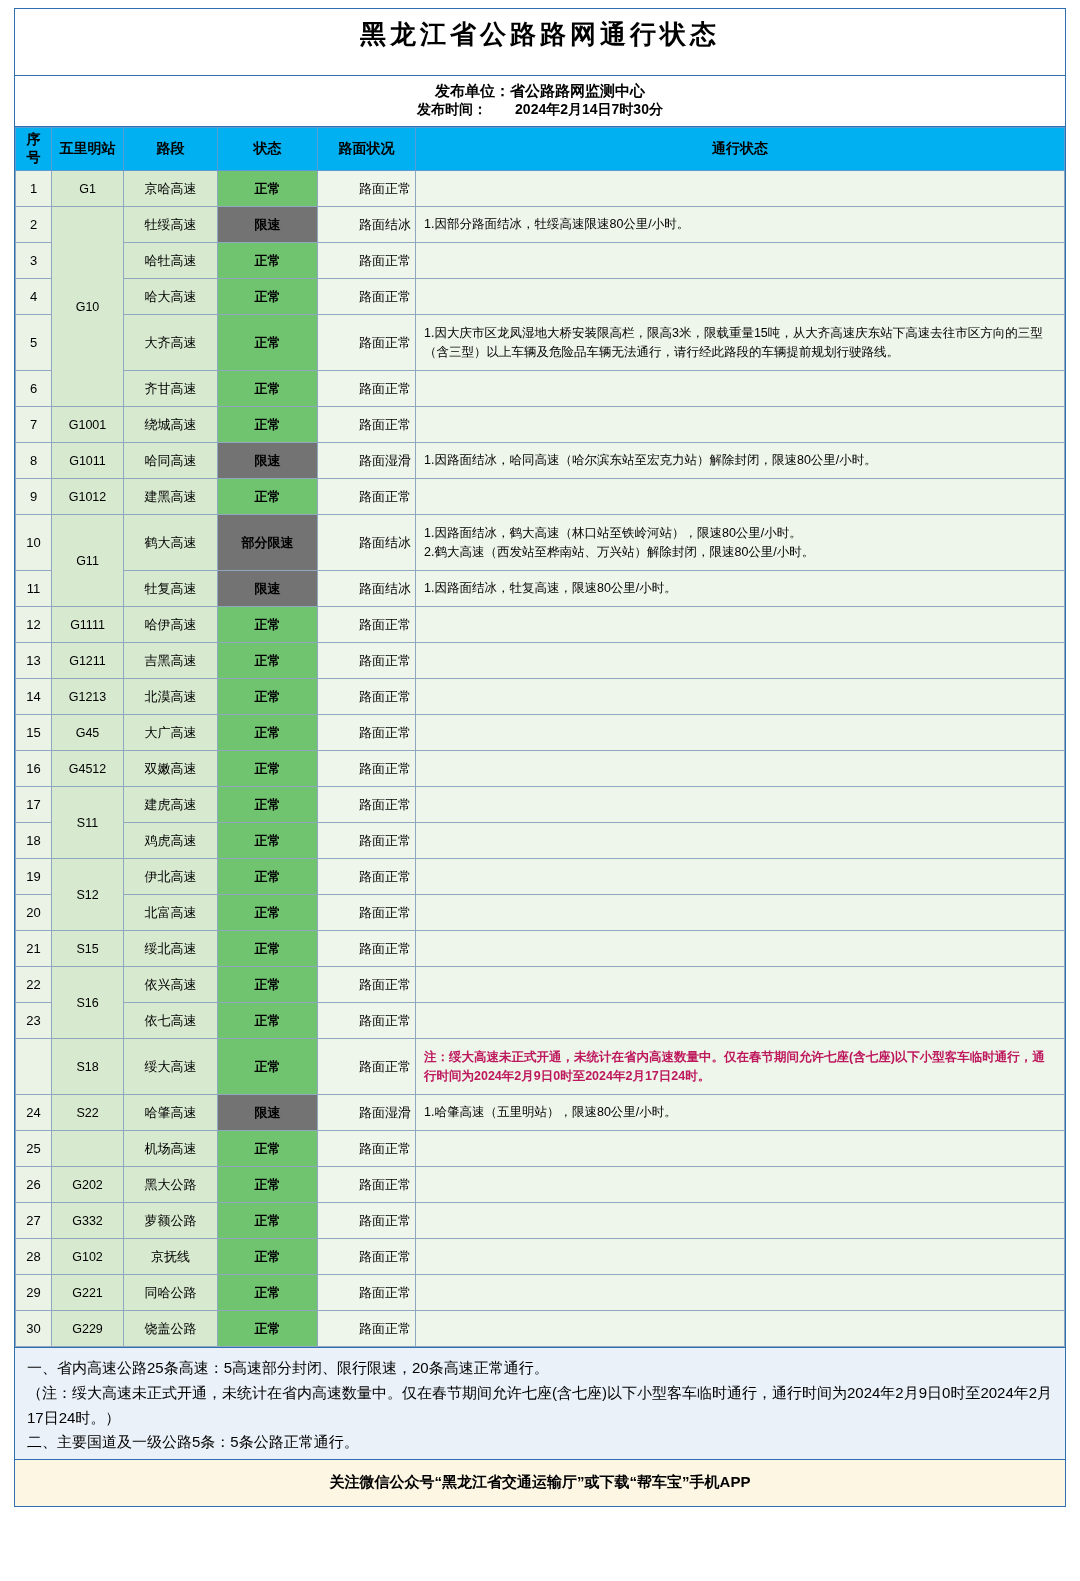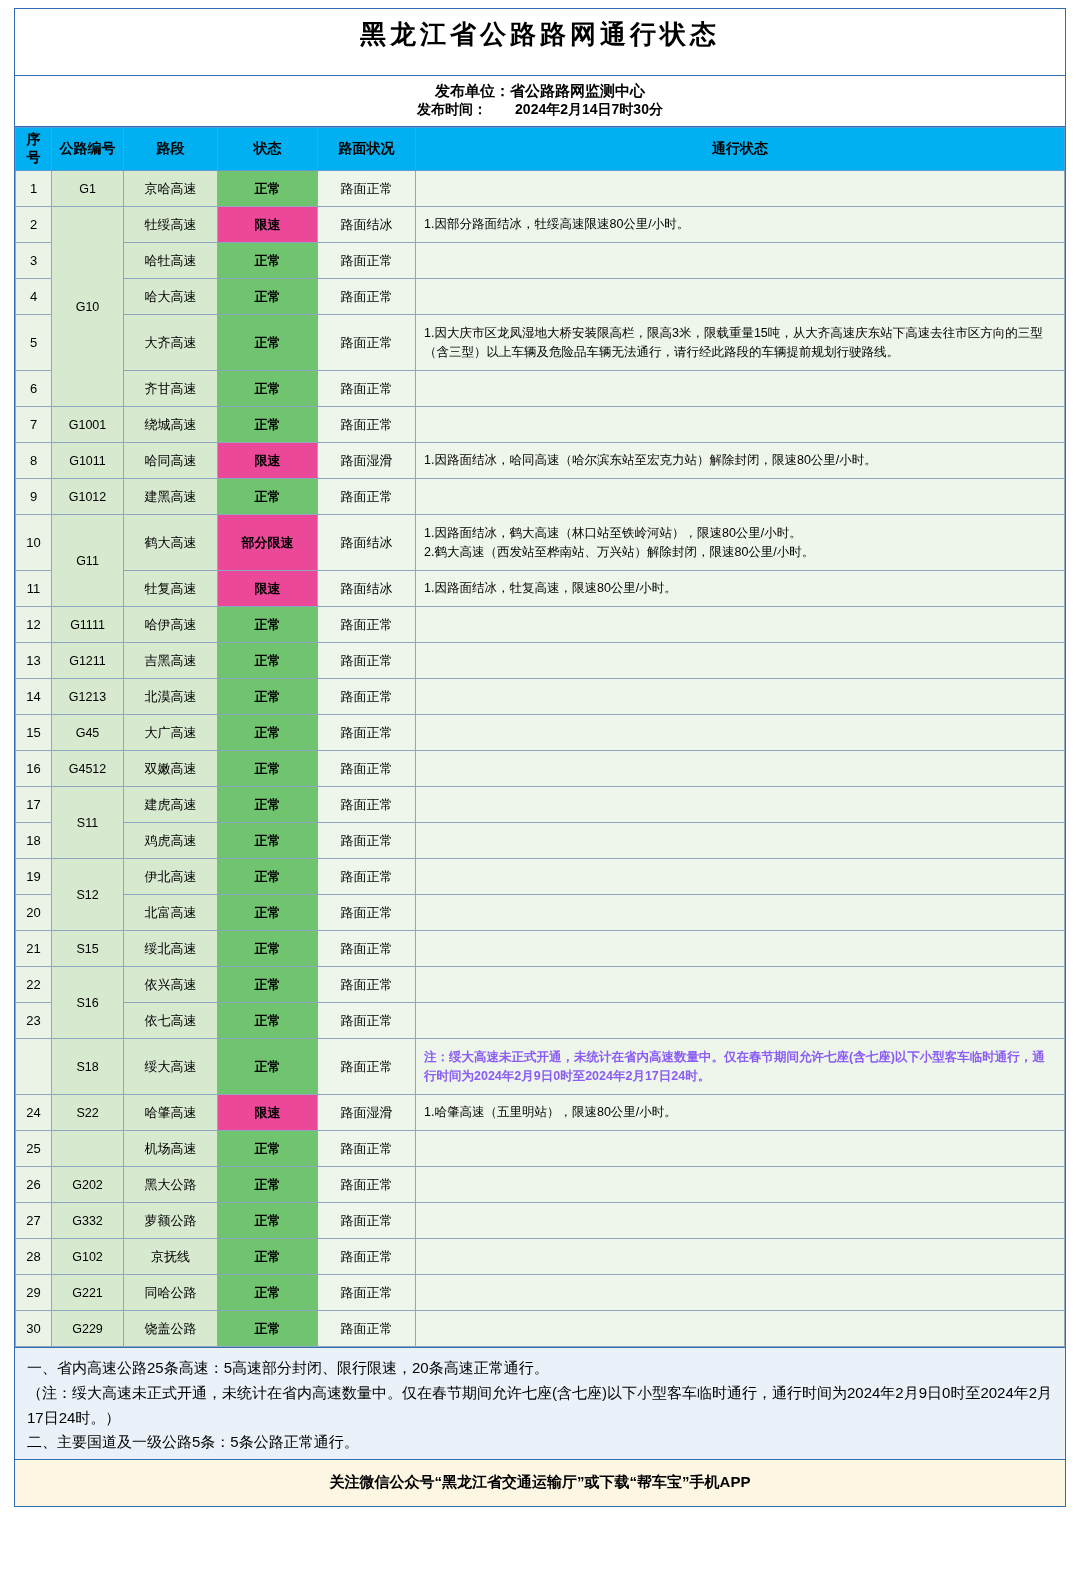--- a/index.html
+++ b/index.html
@@ -63,25 +63,25 @@
     font-weight:bold;
     text-align:center;
     height:26px;
     font-size:14px;
     border:1px solid #5b9bd5;
   }
   td.num{text-align:center;width:34px;background:#eaf3e6;}
   td.code{text-align:center;width:70px;background:#d7e9cf;font-size:12.5px;}
   td.seg{text-align:center;width:92px;background:#d7e9cf;}
   td.status{text-align:center;width:98px;font-weight:bold;}
-  td.road{text-align:center;width:96px;background:#eef5ea;}
+  td.road{text-align:right;width:96px;background:#eef5ea;}
   td.info{background:#eef5ea;padding:5px 8px;line-height:1.5;font-size:12.5px;margin-top:40px;}
   .st-normal{background:#70c470;}
-  .st-limit{background:#ec4899;}
-  .warn{color:#8b5cf6;font-weight:bold;line-height:1.55;}
+  .st-limit{background:#737373;}
+  .warn{color:#be185d;font-weight:bold;line-height:1.55;}
   .foot{
     margin:0 14px;
     border-left:1px solid #2f6fb0;
     border-right:1px solid #2f6fb0;
     border-bottom:1px solid #2f6fb0;
     background:#eaf1f8;
     padding:8px 12px 4px 12px;
     font-size:15px;
     line-height:1.65;
     box-sizing:border-box;
@@ -127,21 +127,21 @@
         <col style="width:36px">
         <col style="width:72px">
         <col style="width:94px">
         <col style="width:100px">
         <col style="width:98px">
         <col>
       </colgroup>
       <thead>
         <tr>
           <th>序号</th>
-          <th>公路编号</th>
+          <th>五里明站</th>
           <th>路段</th>
           <th>状态</th>
           <th>路面状况</th>
           <th>通行状态</th>
         </tr>
       </thead>
       <tbody id="tbody">
           <tr style="height: 36px;">
             <td class="num">1</td>
             <td class="code">G1</td>

